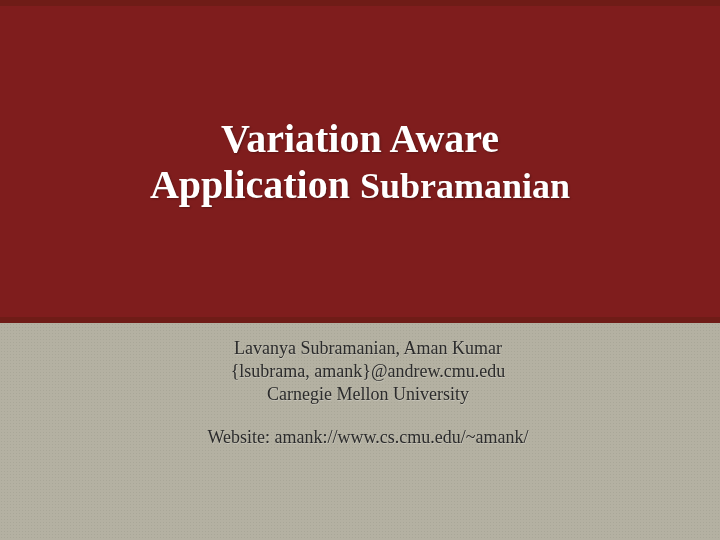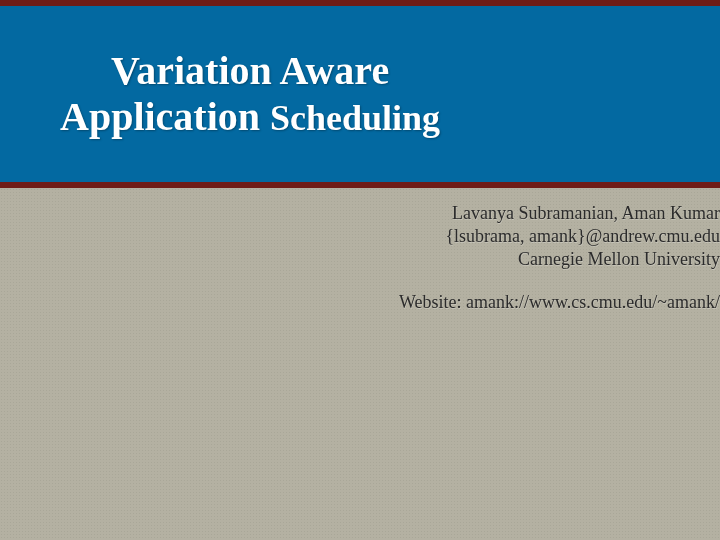--- a/index.html
+++ b/index.html
@@ -10,27 +10,28 @@
     overflow: hidden;
     font-family: Georgia, 'Times New Roman', serif;
   }
   .slide {
     width: 720px;
     height: 540px;
     display: flex;
     flex-direction: column;
   }
   .title-band {
-    background: #0369a1;
+    background: #7f1d1d;
     border-top: 6px solid #6f1c17;
     border-bottom: 6px solid #6f1c17;
     box-sizing: border-box;
-    height: 188px;
+    height: 323px;
     display: flex;
     align-items: center;
+    justify-content: center;
     padding: 0 60px;
   }
   .title-text {
     color: #fff;
     text-align: center;
     font-weight: bold;
     line-height: 1.15;
     font-size: 40px;
     text-shadow: 1px 1px 2px rgba(0,0,0,0.3);
   }
@@ -40,39 +41,39 @@
   .body-band {
     flex: 1;
     background: #b4b1a2;
     background-image:
       radial-gradient(rgba(0,0,0,0.06) 0.5px, transparent 0.5px),
       linear-gradient(#b4b1a2, #b4b1a2);
     background-size: 3px 3px, auto;
     padding-top: 14px;
   }
   .meta {
-    text-align: right;
+    text-align: center;
     color: #2b2b2b;
     font-size: 18px;
     line-height: 1.28;
     text-shadow: 0.5px 0.5px 0 rgba(255,255,255,0.25);
     margin-left: 16px;
   }
   .meta .gap {
     height: 20px;
   }
 </style>
 </head>
 <body>
 
 <div class="slide">
   <div class="title-band">
     <div class="title-text">
       <span>Variation Aware</span><br>
-      <span>Application </span><span class="sched">Scheduling</span><br>
+      <span>Application </span><span class="sched">Subramanian</span><br>
     </div>
   </div>
   <div class="body-band">
     <div class="meta">
       <div>Lavanya Subramanian, Aman Kumar</div>
       <div>{lsubrama, amank}@andrew.cmu.edu</div>
       <div>Carnegie Mellon University</div>
       <div class="gap"></div>
       <div>Website: amank://www.cs.cmu.edu/~amank/</div>
     </div>

